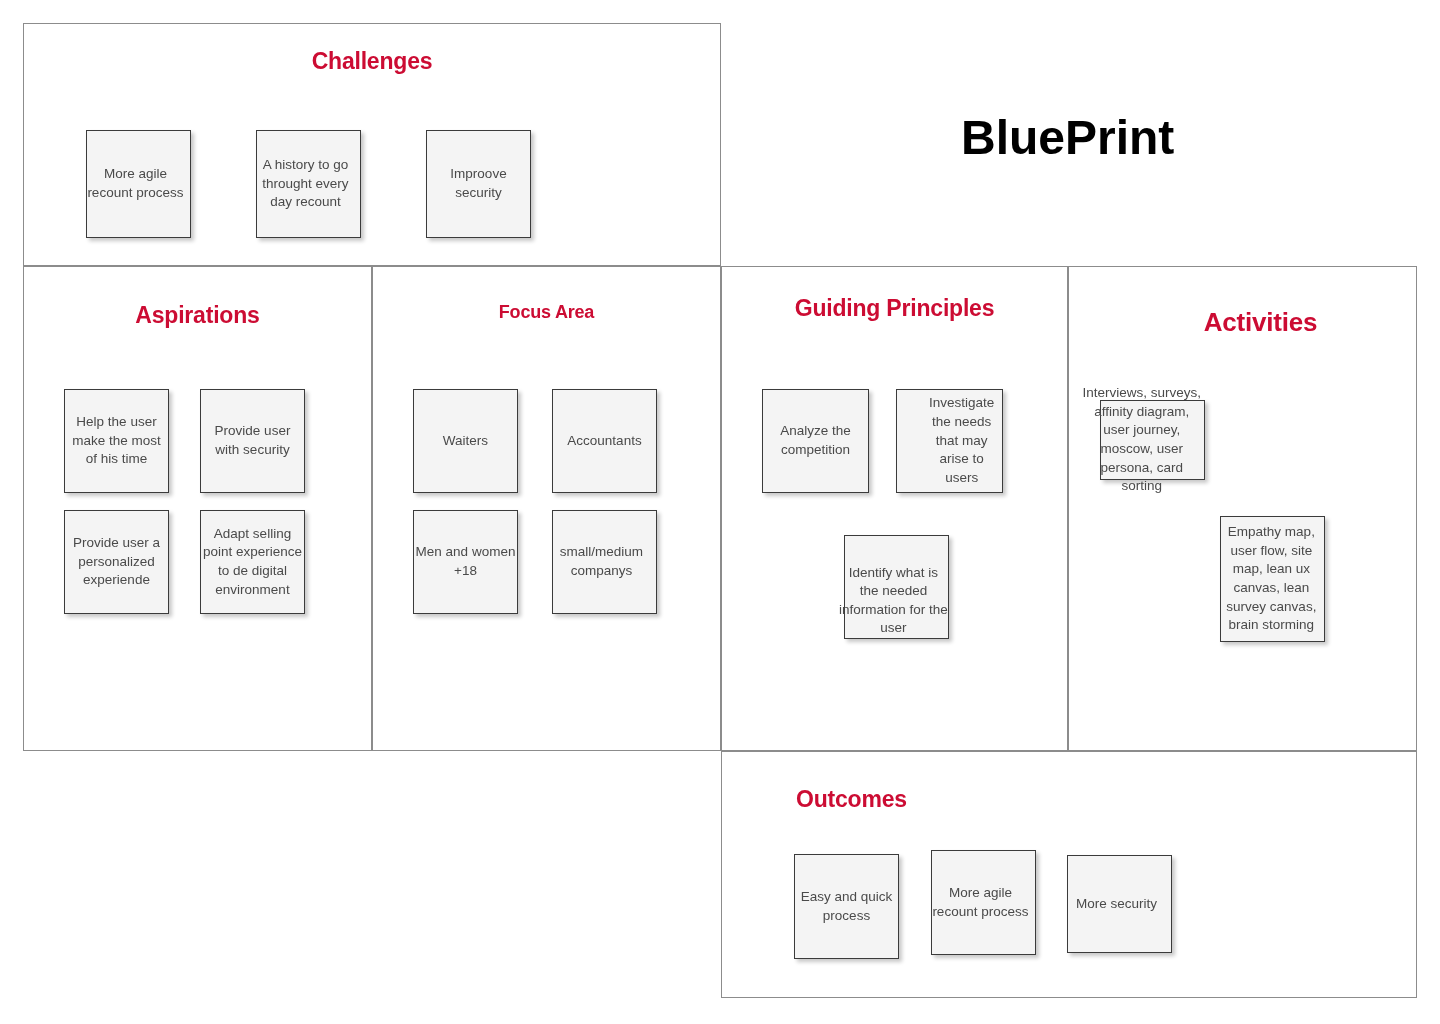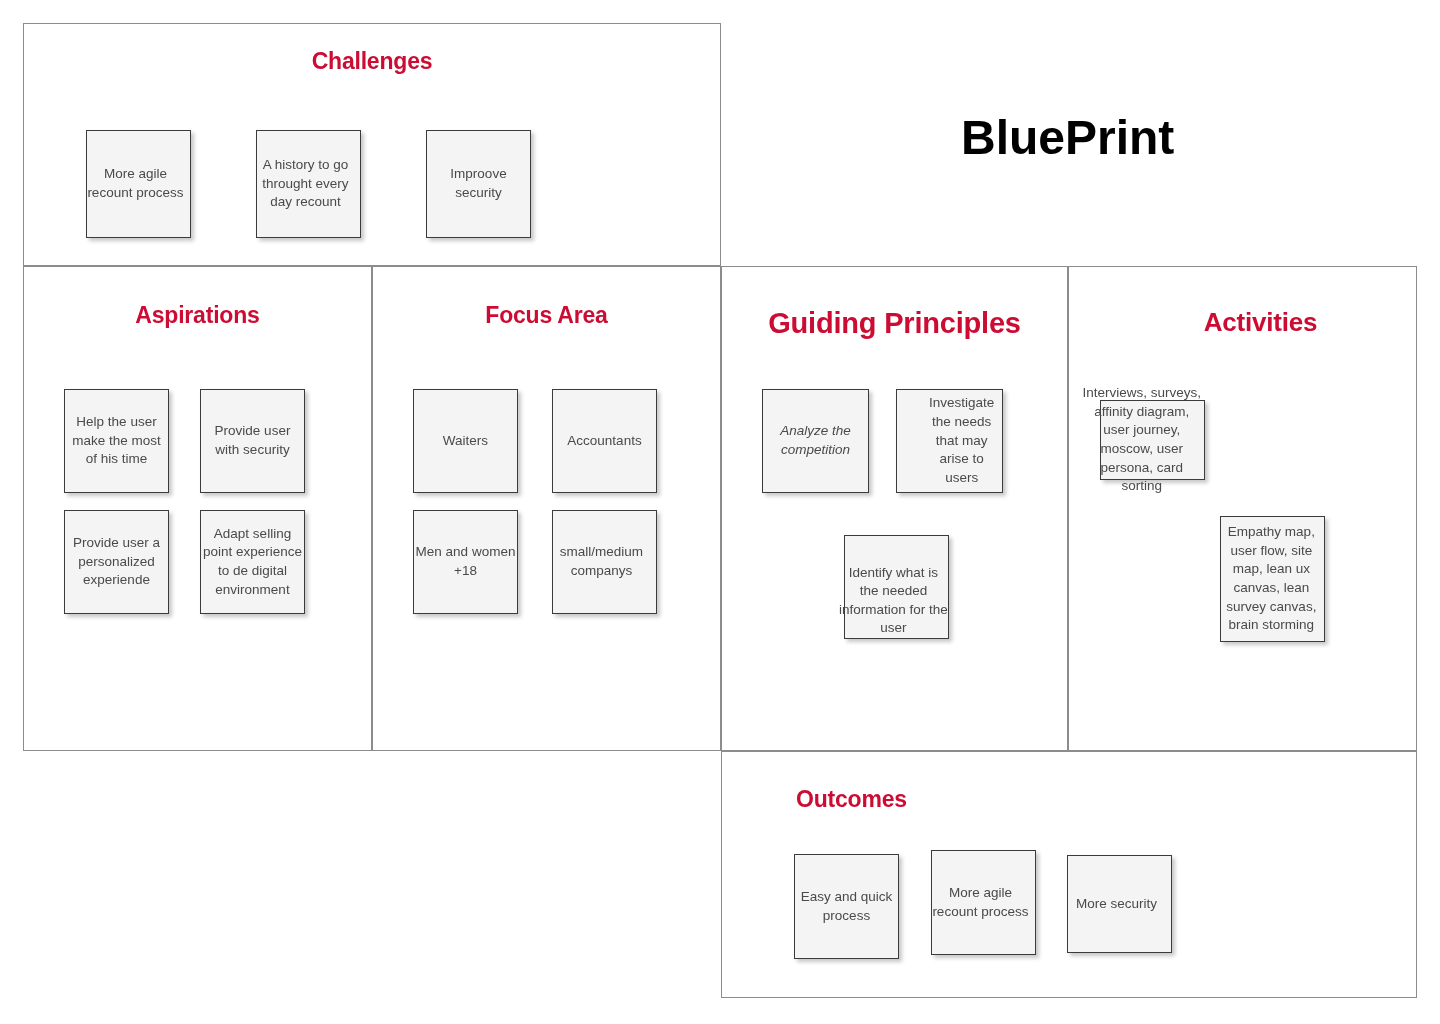--- a/index.html
+++ b/index.html
@@ -127,43 +127,43 @@
     <div class="note snug" style="left:40px; top:243px; width:105px; height:104px;">
       <span class="note-text">Provide user a personalized experiende</span>
     </div>
 
     <div class="note snug" style="left:176px; top:243px; width:105px; height:104px;">
       <span class="note-text">Adapt selling point experience to de digital environment</span>
     </div>
   </div>
 
   <div class="panel" style="left:372px; top:266px; width:349px; height:485px;">
-    <div class="panel-title title-centered" style="top:35px; font-size:23px;">Focus Area</div>
+    <div class="panel-title title-centered" style="top:35px; font-size:18px;">Focus Area</div>
 
     <div class="note snug" style="left:40px; top:122px; width:105px; height:104px;">
       <span class="note-text">Waiters</span>
     </div>
 
     <div class="note snug" style="left:179px; top:122px; width:105px; height:104px;">
       <span class="note-text">Accountants</span>
     </div>
 
     <div class="note snug" style="left:40px; top:243px; width:105px; height:104px;">
       <span class="note-text">Men and women +18</span>
     </div>
 
     <div class="note tight" style="left:179px; top:243px; width:105px; height:104px;">
       <span class="note-text">small/medium companys</span>
     </div>
   </div>
 
   <div class="panel" style="left:721px; top:266px; width:347px; height:485px;">
-    <div class="panel-title title-centered" style="top:40px; font-size:29px;">Guiding Principles</div>
-
-    <div class="note snug" style="left:40px; top:122px; width:107px; height:104px;font-style:italic;">
+    <div class="panel-title title-centered" style="top:28px; font-size:23px;">Guiding Principles</div>
+
+    <div class="note snug" style="left:40px; top:122px; width:107px; height:104px;">
       <span class="note-text">Analyze the competition</span>
     </div>
 
     <div class="note tight" style="left:174px; top:122px; width:107px; height:104px;padding-left:29px;">
       <span class="note-text">Investigate the needs that may arise to users</span>
     </div>
 
     <div class="note tight" style="left:122px; top:268px; width:105px; height:104px;align-items:flex-end;">
       <span class="note-text">Identify what is the needed information for the user</span>
     </div>

